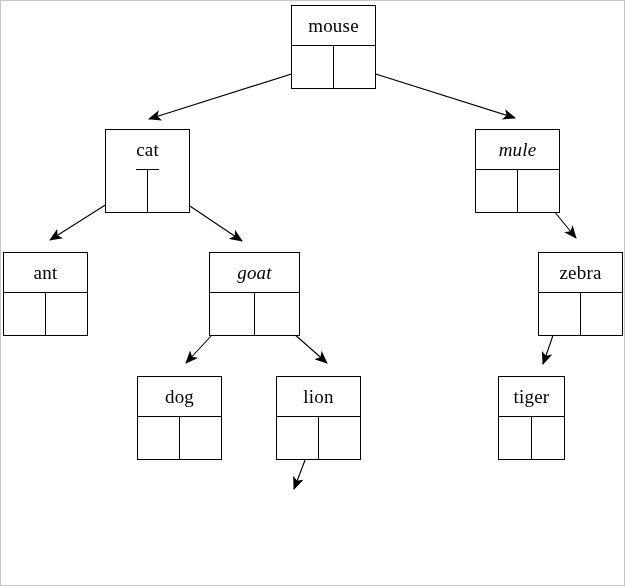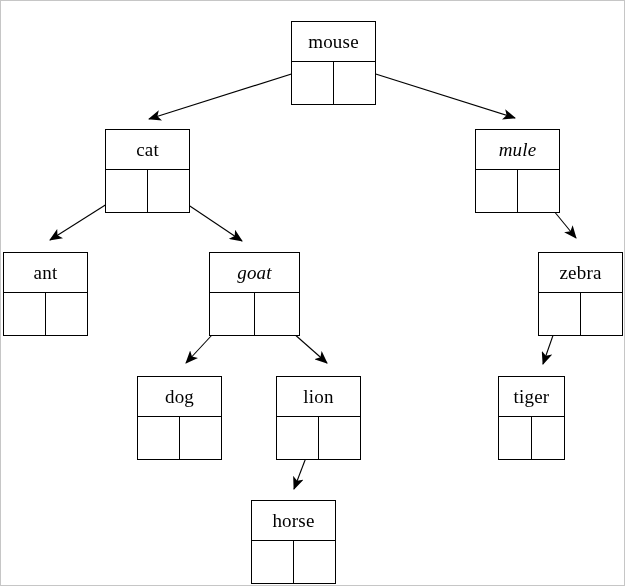--- a/index.html
+++ b/index.html
@@ -79,28 +79,28 @@
         <line x1="126.5" y1="190" x2="49" y2="239" stroke="#000000" stroke-width="1.1" marker-end="url(#arrowhead)"></line>
         <line x1="166.5" y1="190" x2="241" y2="240" stroke="#000000" stroke-width="1.1" marker-end="url(#arrowhead)"></line>
         <line x1="230.5" y1="313" x2="185" y2="362" stroke="#000000" stroke-width="1.1" marker-end="url(#arrowhead)"></line>
         <line x1="270.5" y1="313" x2="326" y2="362" stroke="#000000" stroke-width="1.1" marker-end="url(#arrowhead)"></line>
         <line x1="536.5" y1="190" x2="575" y2="237" stroke="#000000" stroke-width="1.1" marker-end="url(#arrowhead)"></line>
         <line x1="559.5" y1="313" x2="542" y2="363" stroke="#000000" stroke-width="1.1" marker-end="url(#arrowhead)"></line>
         <line x1="312.5" y1="437" x2="293" y2="488" stroke="#000000" stroke-width="1.1" marker-end="url(#arrowhead)"></line>
       </g>
   </svg>
   <div class="nodes-layer" id="nodes-layer">
-      <div class="node" style="left: 290px; top: 4px; width: 85px; height: 84px; margin-top: 16px;">
+      <div class="node" style="left: 290px; top: 4px; width: 85px; height: 84px;">
         <div class="node-label" style="height: 40px;">mouse</div>
         <div class="node-pointers">
           <div class="pointer-cell left"></div>
           <div class="pointer-cell right"></div>
         </div>
       </div>
-      <div class="node" style="left: 104px; top: 128px; width: 85px; height: 84px;">
+      <div class="node" style="left: 104px; top: 128px; width: 85px; height: 84px; align-items: center;">
         <div class="node-label" style="height: 40px;">cat</div>
         <div class="node-pointers">
           <div class="pointer-cell left"></div>
           <div class="pointer-cell right"></div>
         </div>
       </div>
       <div class="node" style="left: 474px; top: 128px; width: 85px; height: 84px;">
         <div class="node-label" style="height: 40px; font-style: italic;">mule</div>
         <div class="node-pointers">
           <div class="pointer-cell left"></div>
@@ -142,21 +142,14 @@
           <div class="pointer-cell right"></div>
         </div>
       </div>
       <div class="node" style="left: 497px; top: 375px; width: 67px; height: 84px;">
         <div class="node-label" style="height: 40px;">tiger</div>
         <div class="node-pointers">
           <div class="pointer-cell left"></div>
           <div class="pointer-cell right"></div>
         </div>
       </div>
-      <div class="node" style="left: 250px; top: 499px; width: 85px; height: 84px;">
-        <div class="node-label" style="height: 40px;">horse</div>
-        <div class="node-pointers">
-          <div class="pointer-cell left"></div>
-          <div class="pointer-cell right"></div>
-        </div>
-      </div>
     </div>
 </div>
 
 </body></html>

